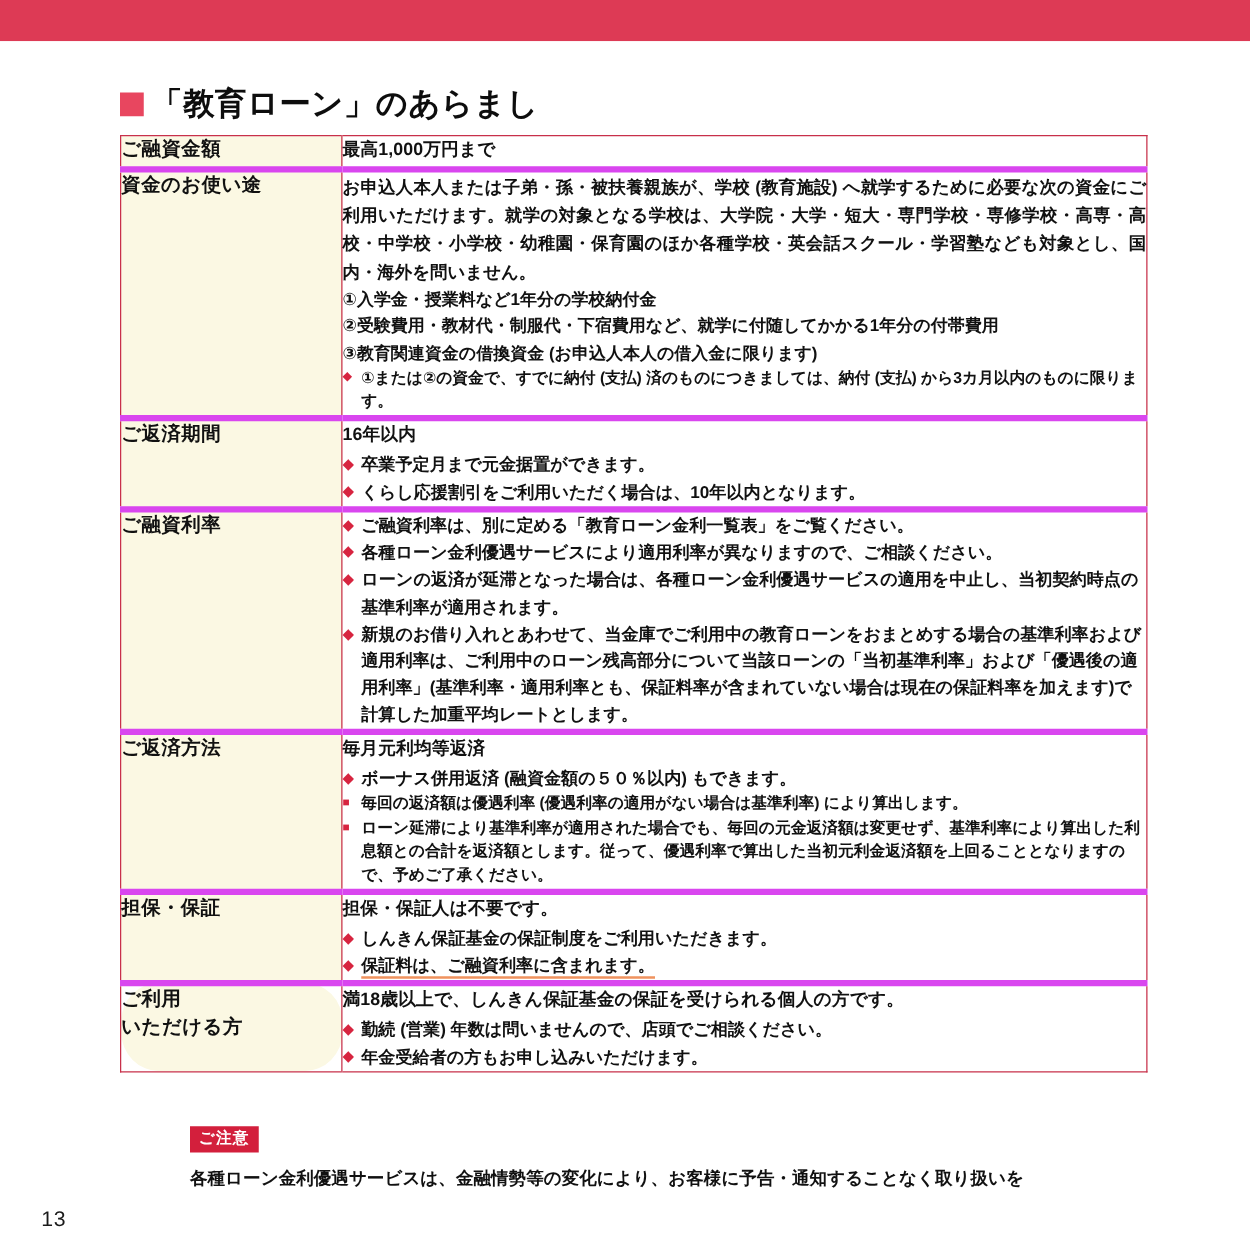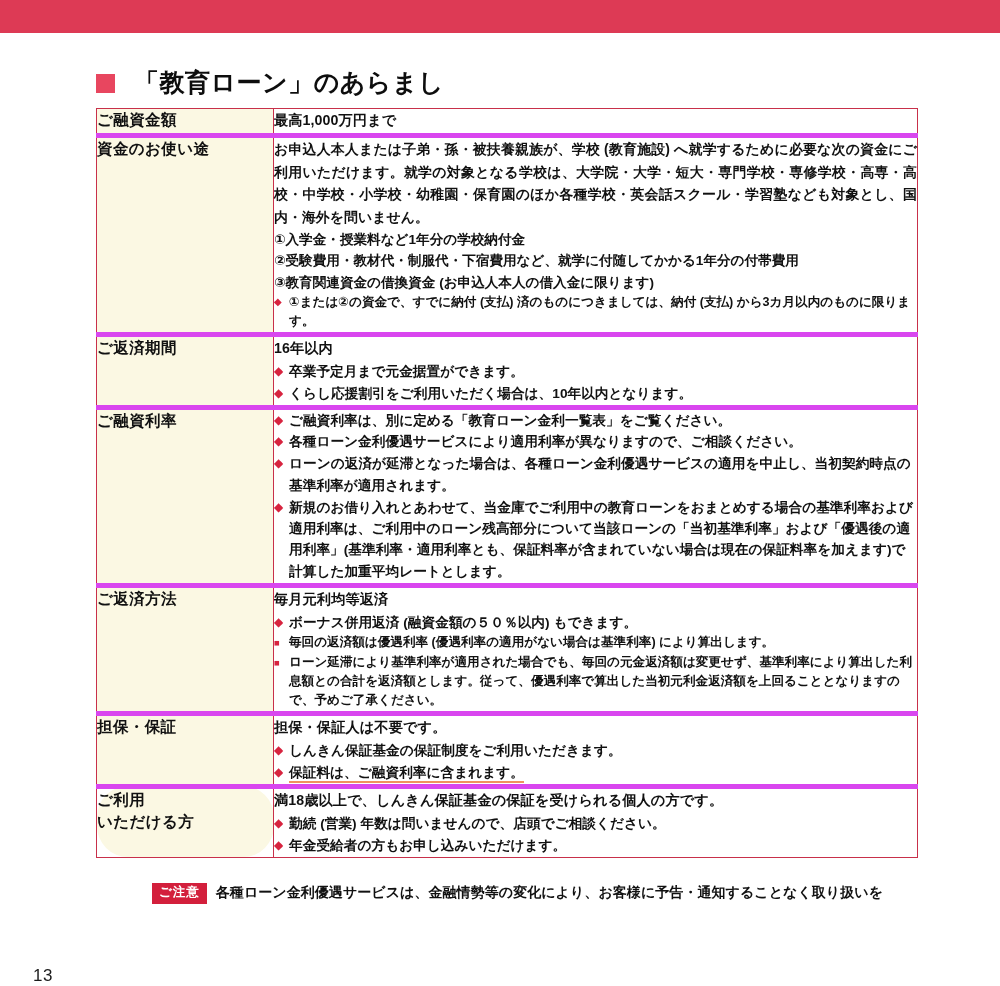--- a/index.html
+++ b/index.html
@@ -34,21 +34,21 @@
     background: #ffffff;
   }
 
   
   .heading {
     position: absolute;
     left: 96px;
     top: 33px;
     display: flex;
     align-items: center;
-    gap: 19px;
+    gap: 6px;
     white-space: nowrap;
   }
   .heading-marker {
     width: 19px;
     height: 19px;
     background: #e8465f;
     display: inline-block;
     flex: 0 0 auto;
     position: relative;
     top: 1px;
@@ -165,25 +165,26 @@
   }
   .underline-orange {
     border-bottom: 2px solid #f0925e;
     padding-bottom: 1px;
   }
 
   
   .caution {
     position: absolute;
     left: 152px;
-    top: 848px;
+    top: 866px;
     width: 790px;
     display: flex;
     align-items: flex-start;
     gap: 9px;
+    flex-direction: column;
   }
   .caution-badge {
     flex: 0 0 auto;
     background: #d31f3c;
     color: #ffffff;
     font-size: 12.5px;
     font-weight: bold;
     letter-spacing: 1px;
     padding: 2px 7px 3px 7px;
     line-height: 1.25;

